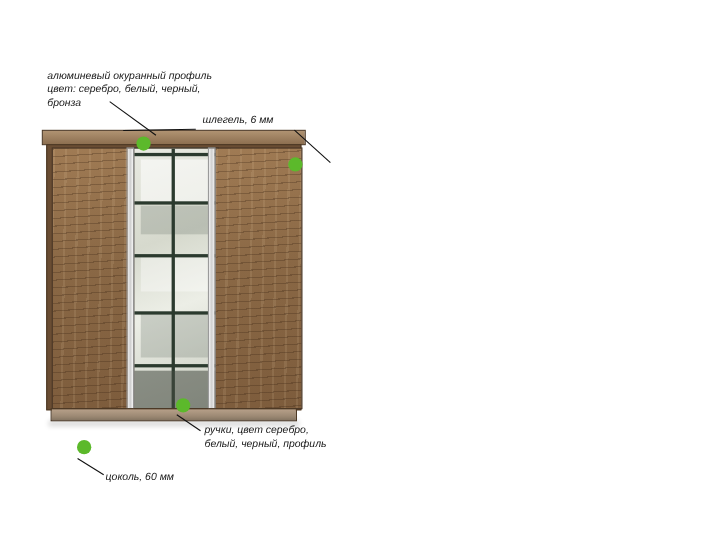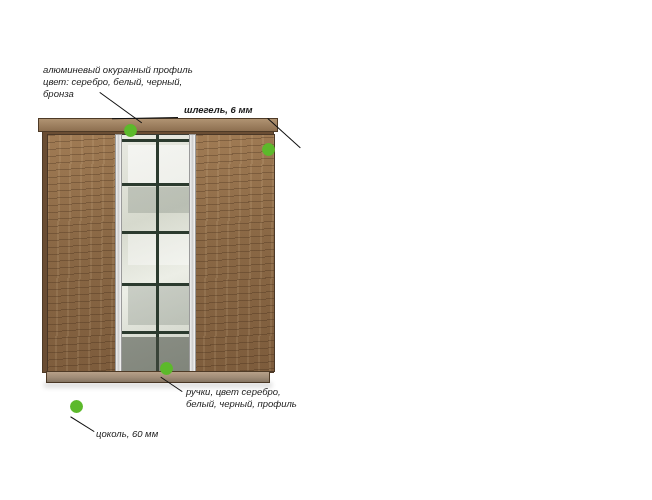--- a/index.html
+++ b/index.html
@@ -189,21 +189,21 @@
       </div>
       <div id="wb-base"></div>
       <div id="wb-shadow"></div>
     </div>
 
     <div class="callout-text" style="left:2px; top:64px; width:165px;margin-left:41px;">алюминевый окуранный профиль
 цвет: серебро, белый, черный, бронза</div>
     <div class="leader" style="left:100px; top:92px; width:52px; transform: rotate(36deg);"></div>
     <div class="dot" style="left:124px; top:124px;"></div>
 
-    <div class="callout-text" style="left:184px; top:104px; width:120px;font-weight:bold;">шлегель, 6 мм</div>
+    <div class="callout-text" style="left:184px; top:104px; width:120px;">шлегель, 6 мм</div>
     <div class="leader" style="left:178px; top:118px; width:66px; transform: rotate(179deg);"></div>
     <div class="leader" style="left:268px; top:118px; width:44px; transform: rotate(42deg);"></div>
     <div class="dot" style="left:262px; top:143px;"></div>
 
     <div class="callout-text" style="left:186px; top:386px; width:125px;">ручки, цвет серебро,
 белый, черный, профиль</div>
     <div class="leader" style="left:182px; top:392px; width:26px; transform: rotate(214deg);"></div>
     <div class="dot" style="left:160px; top:362px;"></div>
 
     <div class="callout-text" style="left:96px; top:428px; width:120px;">цоколь, 60 мм</div>

